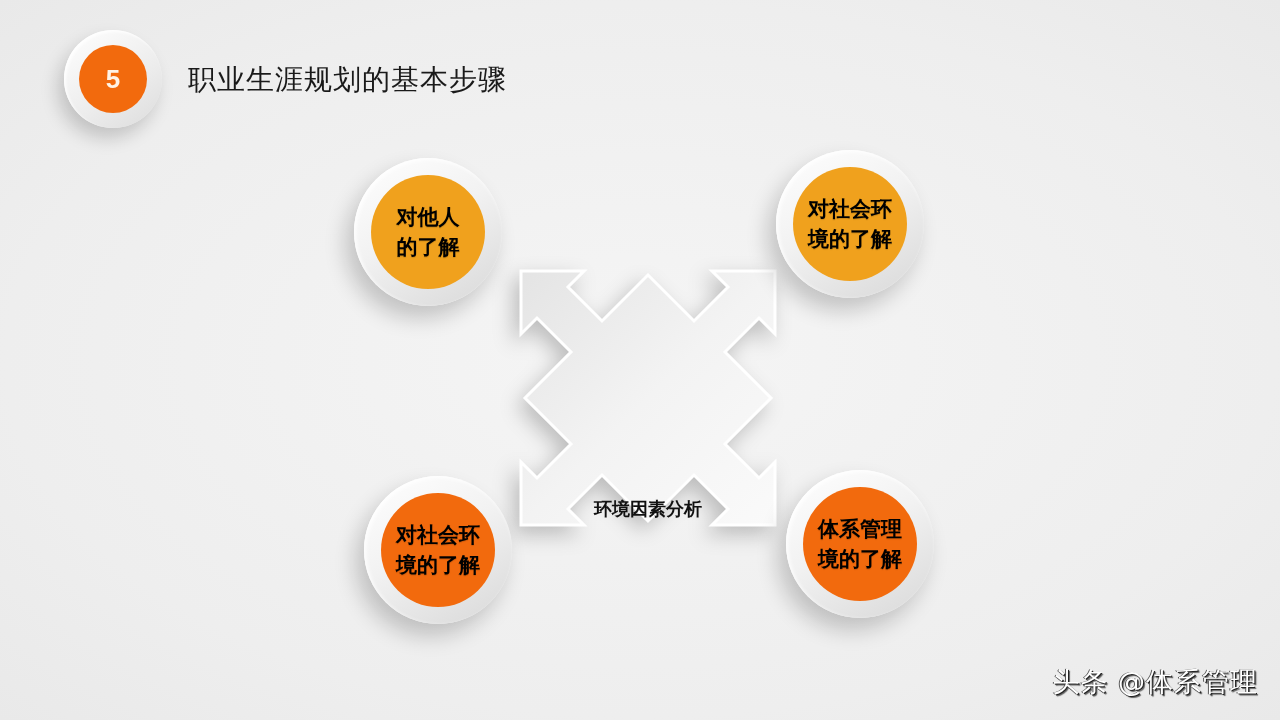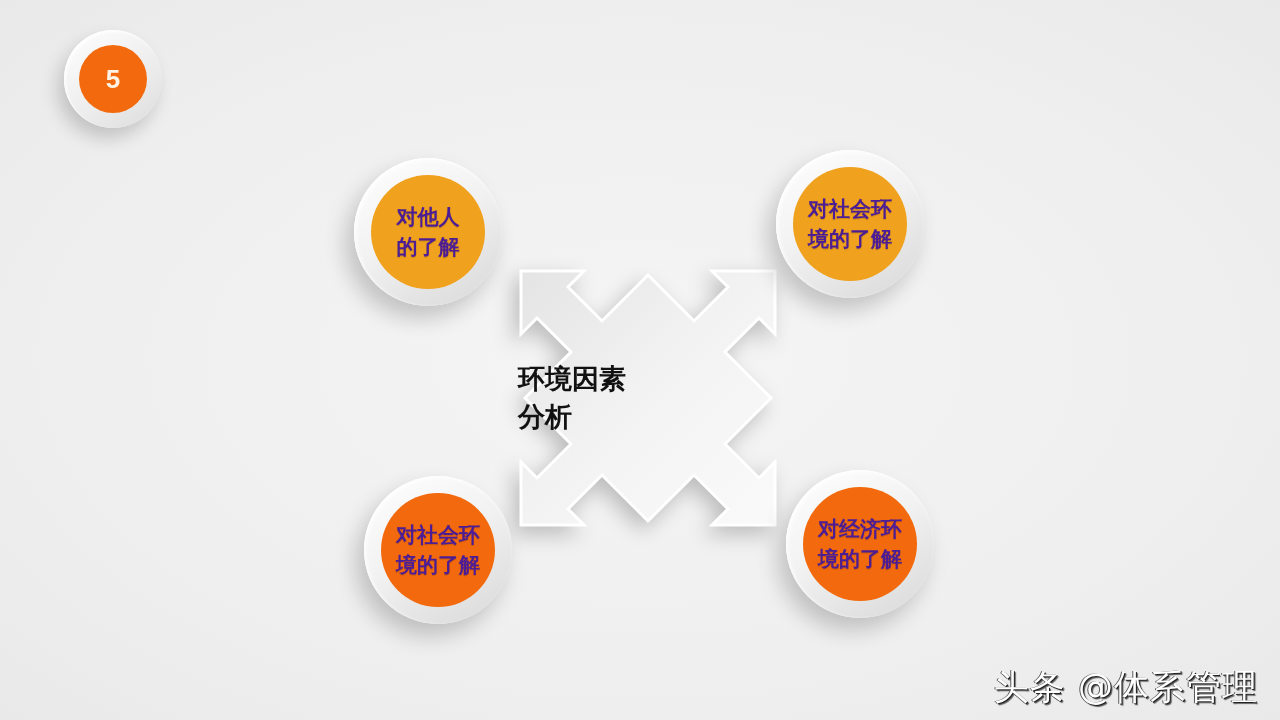--- a/index.html
+++ b/index.html
@@ -30,56 +30,57 @@
 
   
   .circle {
     position:absolute; width:148px; height:148px; border-radius:50%;
     background:linear-gradient(150deg,#ffffff 0%,#f2f2f2 45%,#d8d8d8 100%);
     box-shadow: -8px 12px 22px rgba(0,0,0,0.20), inset 2px 2px 4px rgba(255,255,255,0.95);
   }
   .circle .core {
     position:absolute; left:17px; top:17px; width:114px; height:114px; border-radius:50%;
     display:flex; flex-direction:column; align-items:center; justify-content:center;
-    color:#4c1d95; font-weight:bold; font-size:21px; line-height:30px; text-align:center;
+    color:#000000; font-weight:bold; font-size:21px; line-height:30px; text-align:center;
     text-shadow: 0 1px 1px rgba(0,0,0,0.15);
   }
   .core.amber { background:#f0a11d; }
   .core.orange { background:#f26a0d;text-align:center; }
 
   #c-tl { left:354px; top:158px; }
   #c-tr { left:776px; top:150px; }
   #c-bl { left:364px; top:476px; }
   #c-br { left:786px; top:470px; }
 
   
   .center {
     position:absolute; left:518px; top:268px; width:260px; height:260px;
   }
   .center svg { position:absolute; left:0; top:0; filter: drop-shadow(-6px 8px 10px rgba(0,0,0,0.22)); }
   .center-label {
     position:absolute; left:0; top:0; width:260px; height:260px;
-    display:flex; flex-direction:column; align-items:flex-start; justify-content:center;
-    font-weight:bold; font-size:27px; line-height:38px; color:#111;
+    display:flex; align-items:flex-end; justify-content:center;
+    font-weight:bold; font-size:18px; line-height:38px; color:#111;
   }
 
   .watermark {
-    position:absolute; right:22px; top:664px; font-size:35px; color:#ffffff;
+    position:absolute; right:22px; top:664px; font-size:27px; color:#ffffff;
     letter-spacing:1px;
     text-shadow: 1px 1px 0 #222, -1px 0 0 #555, 2px 2px 1px rgba(0,0,0,0.6);
   }
 </style>
 </head>
 <body>
 
 <div class="slide">
 
   <div class="badge-outer">
     <div class="badge-inner">5</div>
   </div>
+  <div class="page-title">职业生涯规划的基本步骤</div>
 
   <div class="center">
     <svg width="260" height="260" viewBox="0 0 260 260">
       <defs>
         <linearGradient id="g1" x1="0" y1="0" x2="1" y2="1">
           <stop offset="0" stop-color="#e4e4e4"></stop>
           <stop offset="0.5" stop-color="#f3f3f3"></stop>
           <stop offset="1" stop-color="#fafafa"></stop>
         </linearGradient>
       </defs>
@@ -120,19 +121,19 @@
 
   <div class="circle" id="c-bl">
     <div class="core orange">
       <span>对社会环</span>
       <span>境的了解</span>
     </div>
   </div>
 
   <div class="circle" id="c-br">
     <div class="core orange">
-      <span>对经济环</span>
+      <span>体系管理</span>
       <span>境的了解</span>
     </div>
   </div>
 
   <div class="watermark">头条 @体系管理</div>
 </div>
 
 </body></html>

